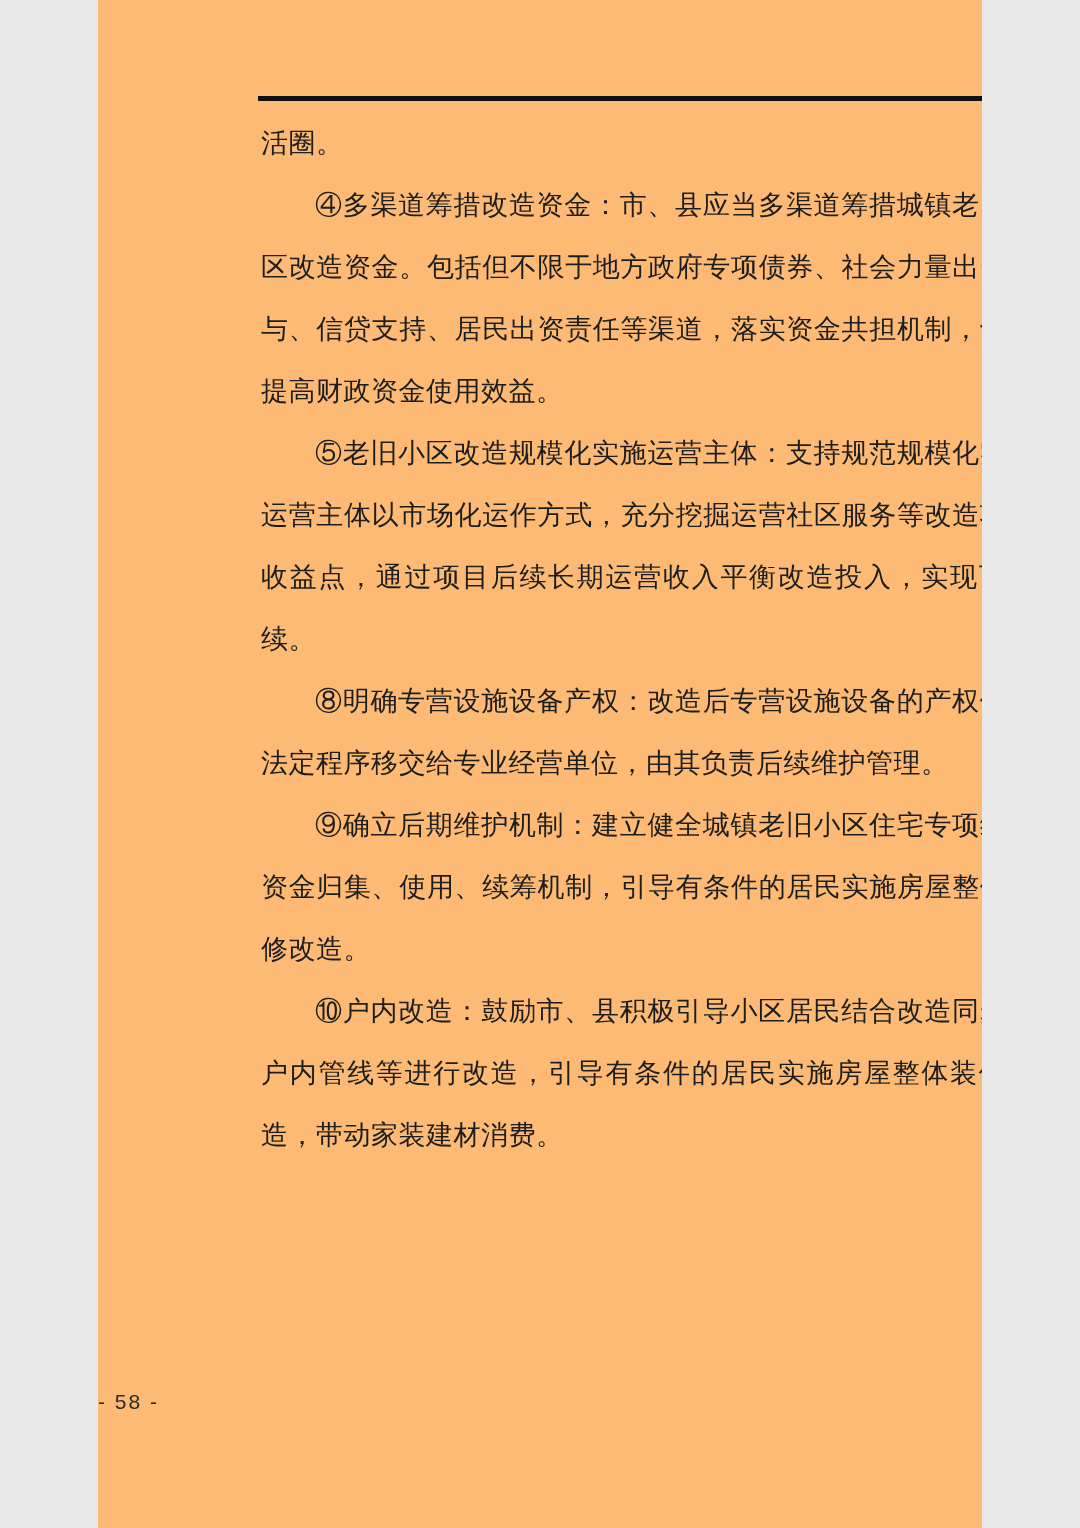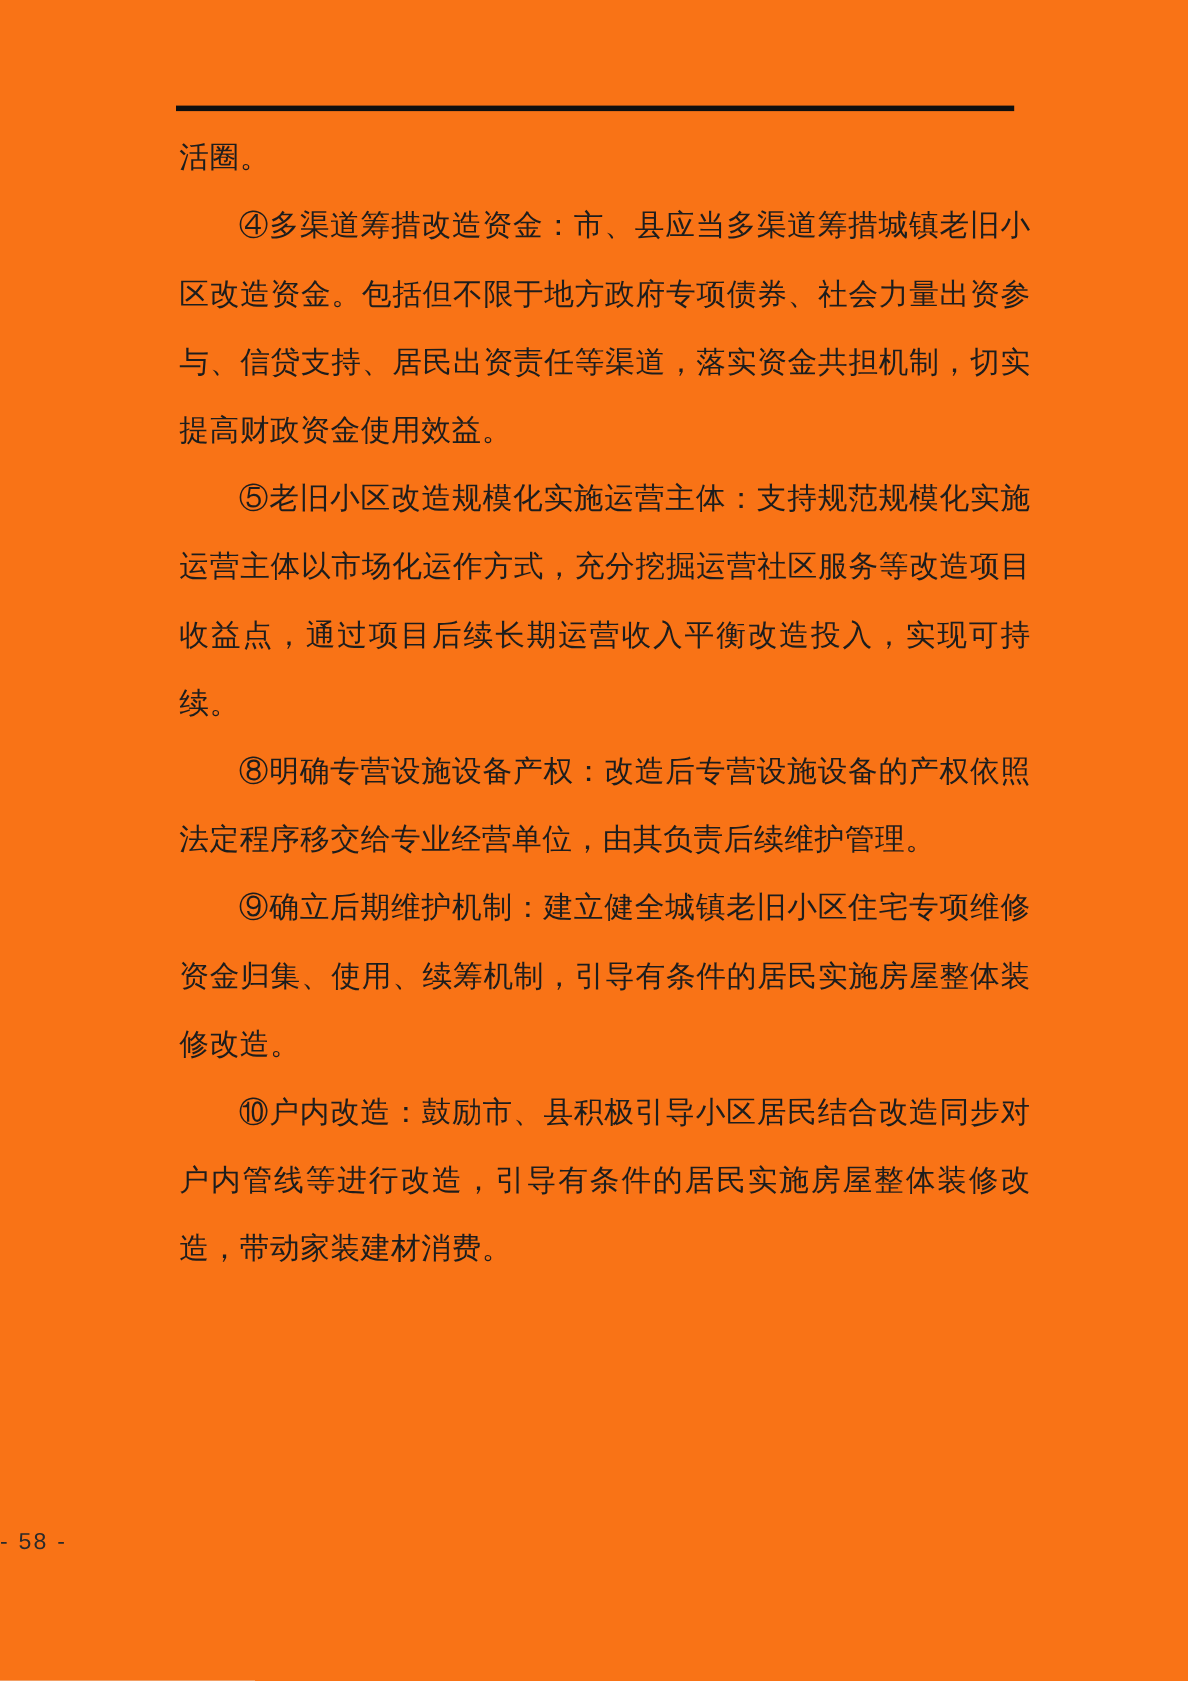--- a/index.html
+++ b/index.html
@@ -2,24 +2,24 @@
 <html><head>
 <meta charset="utf-8">
 <style>
   html, body {
     margin: 0;
     padding: 0;
     background: #e8e8e8;
   }
   .page {
     position: relative;
-    width: 1080px;
+    width: 884px;
     height: 1528px;
     margin: 0 auto;
-    background: #f97316;
+    background: #fdba74;
     font-family: "Liberation Serif", "DejaVu Serif", serif;
     color: #1d1d1d;
     overflow: hidden;
   }
   .header-rule {
     position: absolute;
     top: 96px;
     left: 160px;
     width: 762px;
     height: 5px;

